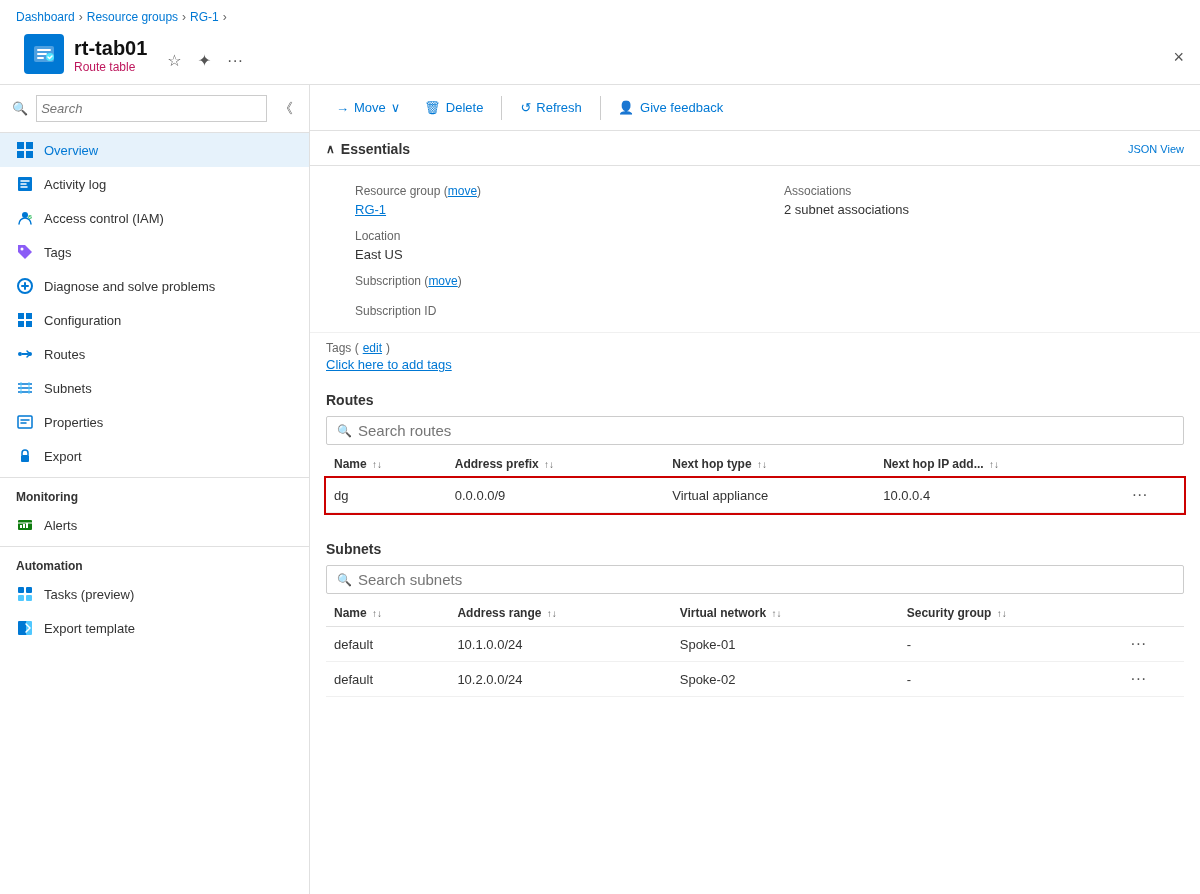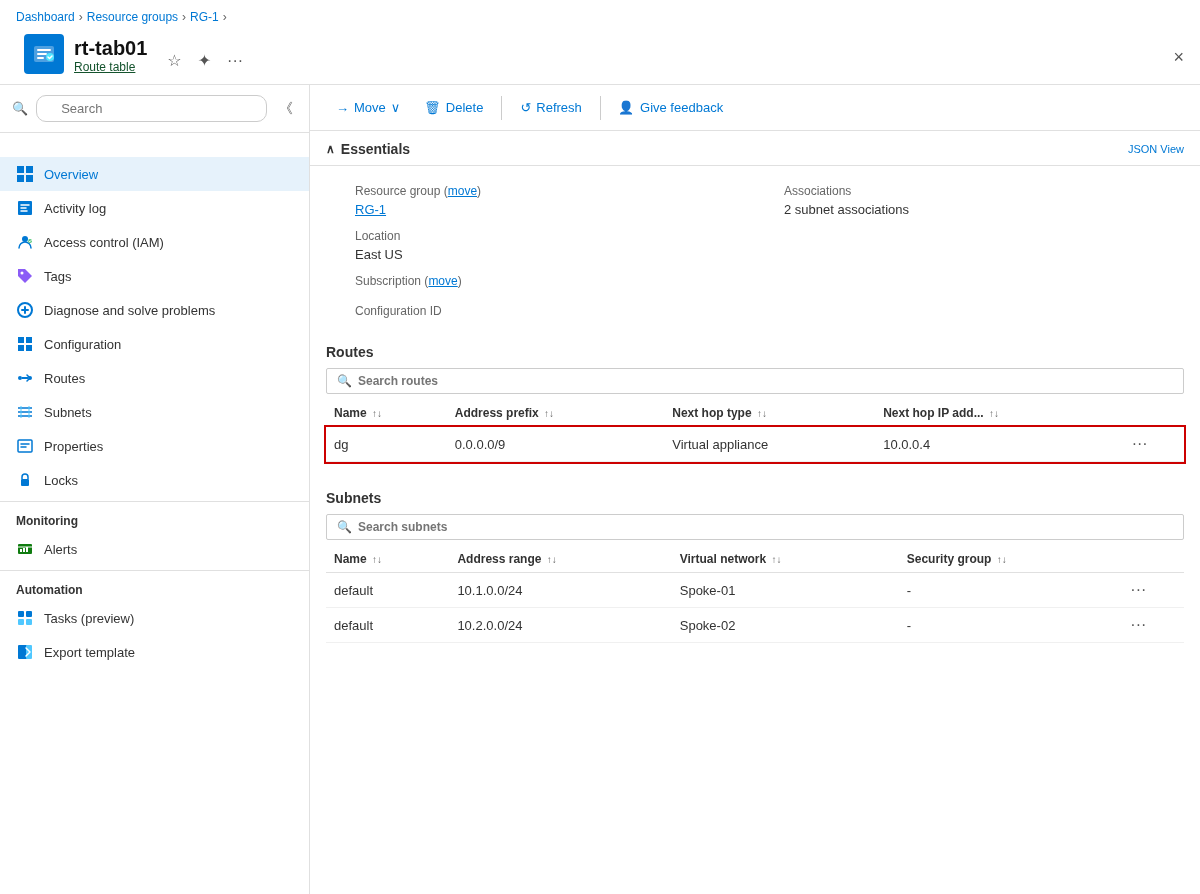--- a/index.html
+++ b/index.html
@@ -8,38 +8,38 @@
     
     .breadcrumb { display: flex; align-items: center; padding: 10px 16px 6px; font-size: 12px; color: #0078d4; gap: 4px; }
     .breadcrumb span { color: #0078d4; cursor: pointer; }
     .breadcrumb .sep { color: #666; }
 
     
     .header { display: flex; align-items: flex-end; padding: 4px 24px 10px; border-bottom: 1px solid #e0e0e0; position: relative; }
     .header-icon { width: 40px; height: 40px; background: #0078d4; border-radius: 4px; display: flex; align-items: center; justify-content: center; margin-right: 10px; flex-shrink: 0; }
     .header-icon svg { width: 24px; height: 24px; }
     .header-title h1 { font-size: 20px; font-weight: 600; color: #111; }
-    .header-title p { font-size: 12px; color: #14532d; text-decoration: underline; }
+    .header-title p { font-size: 12px; color: #be185d; }
     .header-actions { display: flex; align-items: center; margin-left: 16px; gap: 8px; }
     .header-actions span { cursor: pointer; color: #555; font-size: 16px; padding: 4px; }
     .close-btn { position: absolute; right: 16px; top: 50%; transform: translateY(-50%); font-size: 18px; cursor: pointer; color: #555; }
 
     
     .main { display: flex; flex: 1; overflow: hidden; }
 
     
     .sidebar { width: 310px; flex-shrink: 0; border-right: 1px solid #e0e0e0; display: flex; flex-direction: column; overflow: hidden; }
     .search-box { padding: 10px 12px; border-bottom: 1px solid #e0e0e0; display: flex; align-items: center; gap: 8px; }
-    .search-box input { flex: 1; border: 1px solid #ccc; padding: 5px 24px; font-size: 13px; outline: none; border-radius: 10px; }
+    .search-box input { flex: 1; border: 1px solid #ccc; padding: 5px 4px; font-size: 13px; outline: none; border-radius: 0; font-style: italic; }
     .collapse-btn { cursor: pointer; color: #555; font-size: 14px; padding: 4px; }
     .nav-item { display: flex; align-items: center; padding: 8px 16px; cursor: pointer; gap: 10px; font-size: 13px; color: #333; }
     .nav-item.active { background: #e6f2fb; color: #0078d4; }
     .nav-item .nav-icon { width: 18px; height: 18px; flex-shrink: 0; display: flex; align-items: center; justify-content: center; }
     .section-header { padding: 12px 16px 4px; font-size: 12px; font-weight: 600; color: #333; border-top: 1px solid #e0e0e0; margin-top: 4px; }
-    .sidebar-scroll { overflow-y: auto; flex: 1; margin-top: 24px; }
+    .sidebar-scroll { overflow-y: auto; flex: 1; }
 
     
     .content { flex: 1; overflow-y: auto; padding: 0; }
     .toolbar { display: flex; align-items: center; padding: 10px 16px; border-bottom: 1px solid #e0e0e0; gap: 4px; }
     .toolbar-btn { display: flex; align-items: center; gap: 5px; padding: 5px 10px; cursor: pointer; color: #0078d4; font-size: 13px; border: none; background: none; }
     .toolbar-sep { width: 1px; height: 24px; background: #ccc; margin: 0 4px; }
 
     
     .essentials-header { display: flex; align-items: center; justify-content: space-between; padding: 10px 16px 8px; border-bottom: 1px solid #e0e0e0; }
     .essentials-title { display: flex; align-items: center; gap: 6px; font-size: 14px; font-weight: 600; }
@@ -55,21 +55,21 @@
     
     .tags-section { padding: 8px 16px; border-top: 1px solid #f0f0f0; }
     .tags-label { font-size: 12px; color: #666; display: flex; gap: 4px; }
     .tags-link { color: #0078d4; cursor: pointer; text-decoration: underline; }
     .tags-add { color: #0078d4; cursor: pointer; font-size: 13px; display: block; margin-top: 2px; }
 
     
     .section { padding: 12px 16px 0; }
     .section-title { font-size: 14px; font-weight: 600; margin-bottom: 8px; }
     .search-bar { display: flex; align-items: center; border: 1px solid #ccc; padding: 5px 10px; gap: 6px; margin-bottom: 6px; border-radius: 2px; }
-    .search-bar input { border: none; outline: none; font-size: 12px; width: 100%; font-weight: bold; }
+    .search-bar input { border: none; outline: none; font-size: 15px; width: 100%; }
 
     
     .data-table { width: 100%; border-collapse: collapse; }
     .data-table th { text-align: left; padding: 6px 8px; font-size: 12px; color: #333; font-weight: 600; border-bottom: 1px solid #e0e0e0; white-space: nowrap; margin-top: 40px; }
     .data-table th .sort-icon { font-size: 10px; color: #666; margin-left: 2px; }
     .data-table td { padding: 8px 8px; font-size: 13px; border-bottom: 1px solid #f0f0f0; vertical-align: middle; }
     .more-btn { cursor: pointer; color: #555; font-size: 16px; }
 
     
     ::-webkit-scrollbar { width: 6px; }
@@ -212,21 +212,21 @@
         </span>
         <span>Properties</span>
       </div>
       <div class="nav-item">
         <span class="nav-icon">
           <svg width="18" height="18" viewBox="0 0 18 18" fill="none">
               <rect x="5" y="8" width="8" height="7" rx="1" fill="#0078d4"></rect>
               <path d="M6 8V6a3 3 0 016 0v2" stroke="#0078d4" stroke-width="1.5"></path>
             </svg>
         </span>
-        <span>Locks</span>
+        <span>Export</span>
       </div>
 
       <div class="section-header">Monitoring</div>
       <div class="nav-item">
         <span class="nav-icon">
           <svg width="18" height="18" viewBox="0 0 18 18" fill="none">
               <rect x="2" y="4" width="14" height="10" rx="1" fill="#107c10"></rect>
               <path d="M2 7h14" stroke="white" stroke-width="1"></path>
               <rect x="4" y="9" width="2" height="3" fill="white"></rect>
               <rect x="7" y="8" width="2" height="4" fill="white"></rect>
@@ -301,29 +301,35 @@
         </div>
         <div class="field-value">
           <span class="field-link">RG-1</span>
         </div>
         <div class="field-label">Location</div>
         <div class="field-value">East US</div>
         <div class="field-label">
           Subscription (<span class="field-link">move</span>)
         </div>
         <div class="field-value"></div>
-        <div class="field-label">Configuration ID</div>
+        <div class="field-label">Subscription ID</div>
         <div class="field-value"></div>
       </div>
       <div class="essentials-col">
         <div class="field-label">Associations</div>
         <div class="field-value">2 subnet associations</div>
       </div>
     </div>
 
+    <div class="tags-section">
+      <div class="tags-label">
+        Tags (<span class="tags-link">edit</span>)
+      </div>
+      <span class="tags-add field-link">Click here to add tags</span>
+    </div>
 
     <div class="section">
       <div class="section-title">Routes</div>
       <div class="search-bar">
         <span style="color:#666;font-size:12px;">🔍</span>
         <input type="text" placeholder="Search routes" style="">
       </div>
       <table class="data-table">
         <thead>
           <tr>

